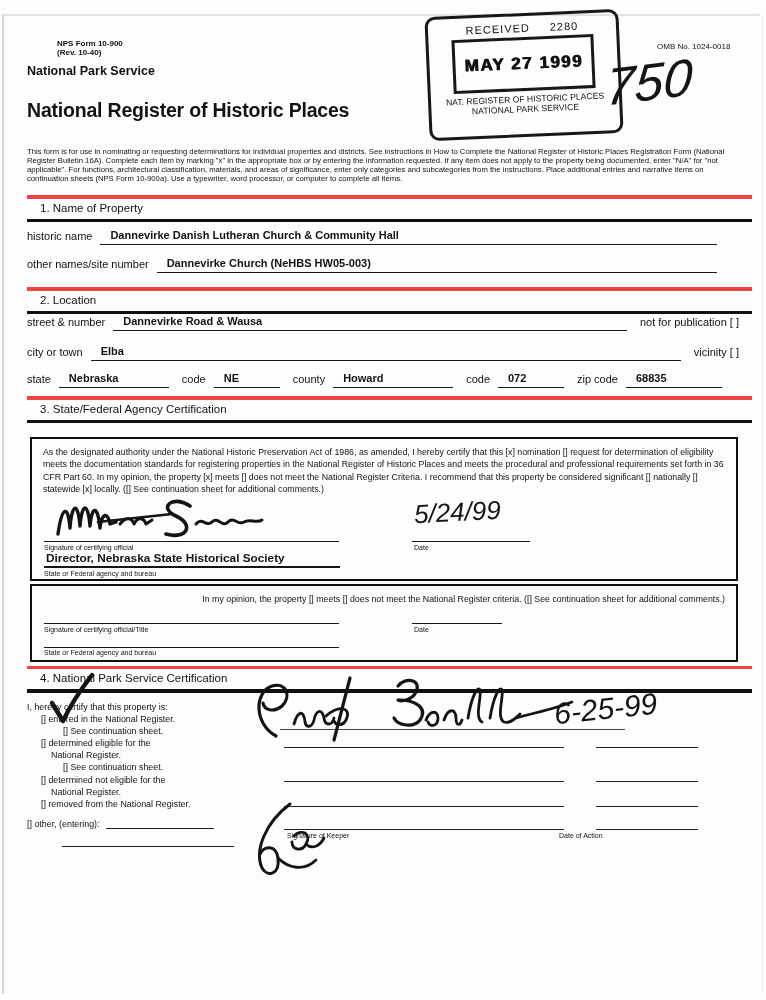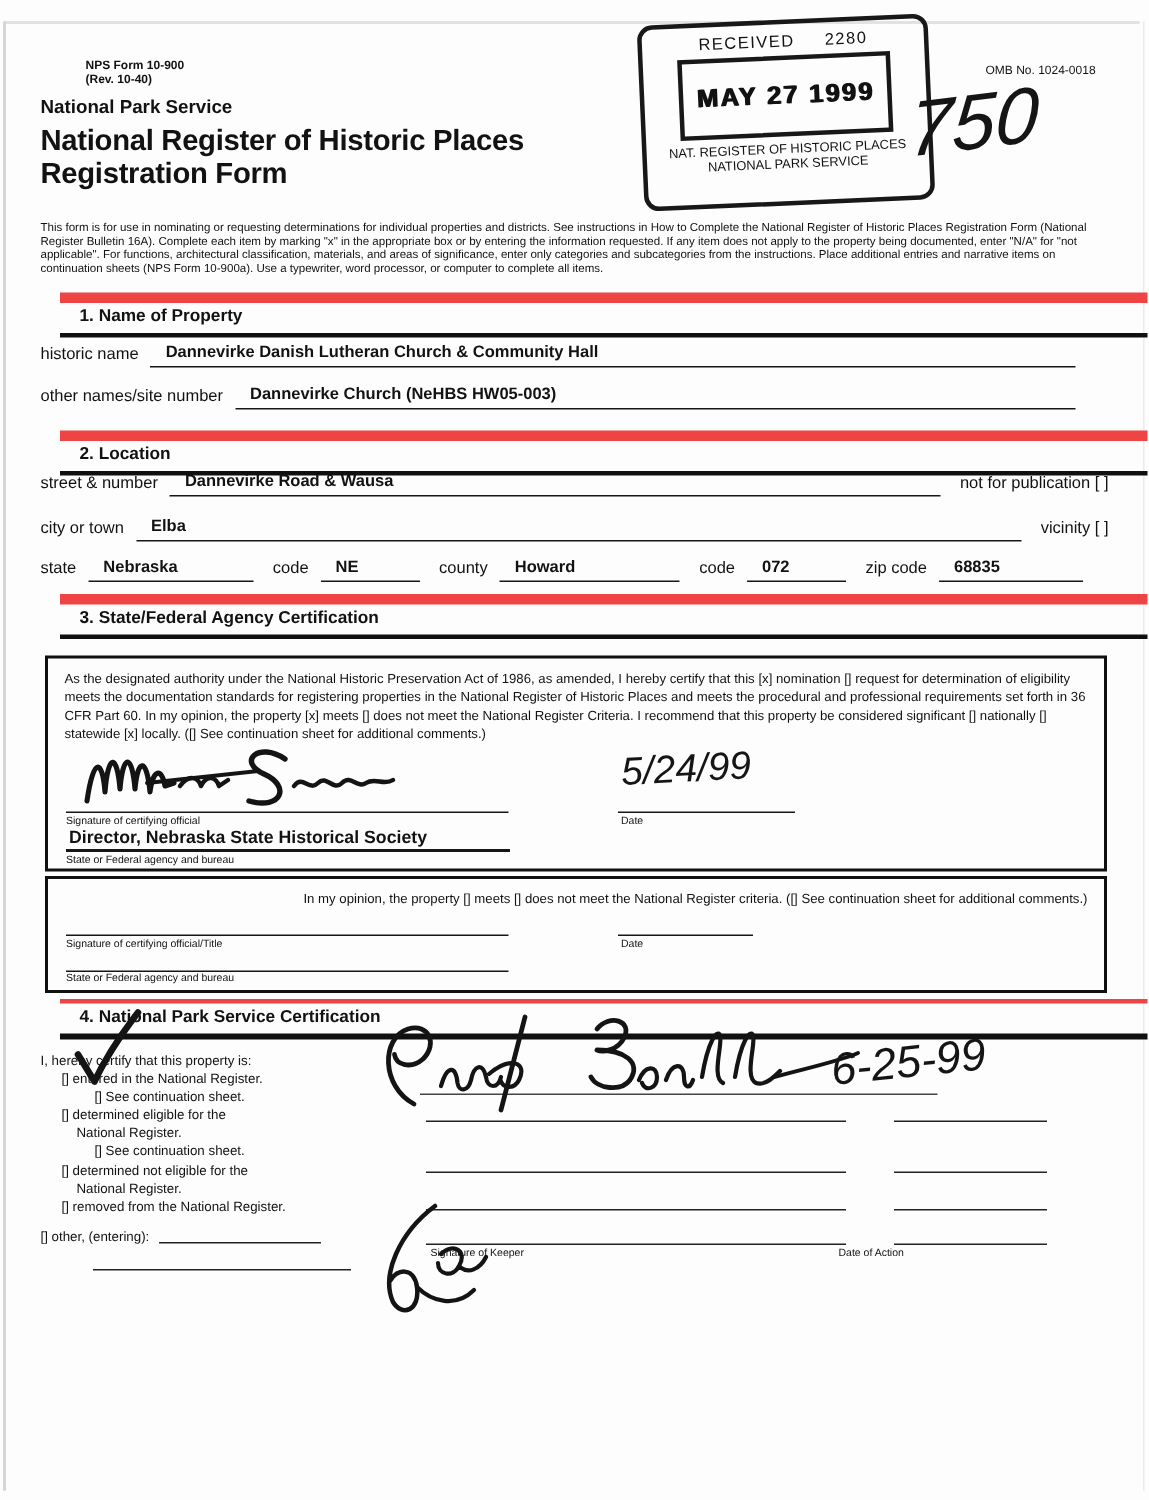--- a/index.html
+++ b/index.html
@@ -7,36 +7,36 @@
         color:#121212;font-family:"Liberation Sans",sans-serif;}
   .abs{position:absolute;}
   
   .scan-left{position:absolute;left:2px;top:14px;bottom:6px;width:2px;background:#d6d6d6;border-radius:2px;}
   .scan-top{position:absolute;left:3px;top:14px;right:6px;height:2px;background:#e2e2e2;border-radius:2px;}
   .scan-right{position:absolute;right:3px;top:14px;bottom:6px;width:1px;background:#ececec;}
   
   .formno{left:27px;top:39px;font-size:8px;line-height:9px;font-weight:bold;margin-left:30px;}
   .omb{left:657px;top:42px;font-size:8px;}
   .agency{left:27px;top:64px;font-size:12.5px;font-weight:bold;line-height:14px;}
-  .title{left:27px;top:84px;font-size:19.5px;font-weight:bold;line-height:21.5px;letter-spacing:-0.2px;}
+  .title{left:27px;top:100px;font-size:19.5px;font-weight:bold;line-height:21.5px;letter-spacing:-0.2px;}
   
   .stamp{left:427px;top:13px;width:188px;height:118px;transform:rotate(-2.5deg);
          border:3px solid #181818;border-radius:10px;}
   .stamp-row1{margin-top:6px;display:flex;justify-content:center;gap:20px;font-size:11px;letter-spacing:1px;}
   .stamp-datebox{width:136px;height:48px;border:3px solid #181818;margin:3px auto 4px;
          display:flex;align-items:center;justify-content:center;}
   .stamp-date{font-size:17px;font-weight:bold;letter-spacing:1.5px;text-shadow:1px 0 #111;}
   .stamp-org{text-align:center;font-size:8.6px;line-height:9.8px;}
   .hand{font-style:italic;color:#151515;}
   .hand750{left:606px;top:52px;font-size:52px;transform:rotate(-7deg) skewX(-10deg);}
   
   .instructions{left:27px;top:147px;width:714px;font-size:7.7px;line-height:9px;}
   
-  .sec-h{left:40px;width:712px;border-top:7px solid #ef4444;border-bottom:3px solid #101010;
-         font-size:11.5px;font-weight:bold;padding:3px 0 5px 13px;background:transparent;}
+  .sec-h{left:27px;width:712px;border-top:4px solid #ef4444;border-bottom:3px solid #101010;
+         font-size:11.5px;font-weight:normal;padding:3px 0 5px 13px;background:transparent;}
   .sec-h.thick{border-top-width:3px;border-bottom-width:4px;}
   
   .row{position:absolute;display:flex;align-items:flex-end;font-size:11px;line-height:13px;}
   .row .lbl{white-space:nowrap;padding-bottom:2px;}
   .row .fill{flex:1 1 auto;margin-left:8px;border-bottom:1.6px solid #161616;font-weight:bold;
              padding:0 0 2px 10px;white-space:nowrap;overflow:hidden;}
   .row .fillw{flex:0 0 auto;}
   .row .tail{margin-left:13px;padding-bottom:2px;white-space:nowrap;}
   
   .certbox{border:2px solid #101010;}
@@ -75,21 +75,20 @@
     <div>(Rev. 10-40)</div>
   </div>
   <div class="abs omb">OMB No. 1024-0018</div>
 
   <div class="abs agency">
     <div>National Park Service</div>
   </div>
 
   <div class="abs title">
     <div>National Register of Historic Places</div>
-    <div>Registration Form</div>
   </div>
 
   <div class="abs stamp">
     <div class="stamp-row1">
       <span>RECEIVED</span>
       <span>2280</span>
     </div>
     <div class="stamp-datebox">
       <span class="stamp-date">MAY 27 1999</span>
     </div>

